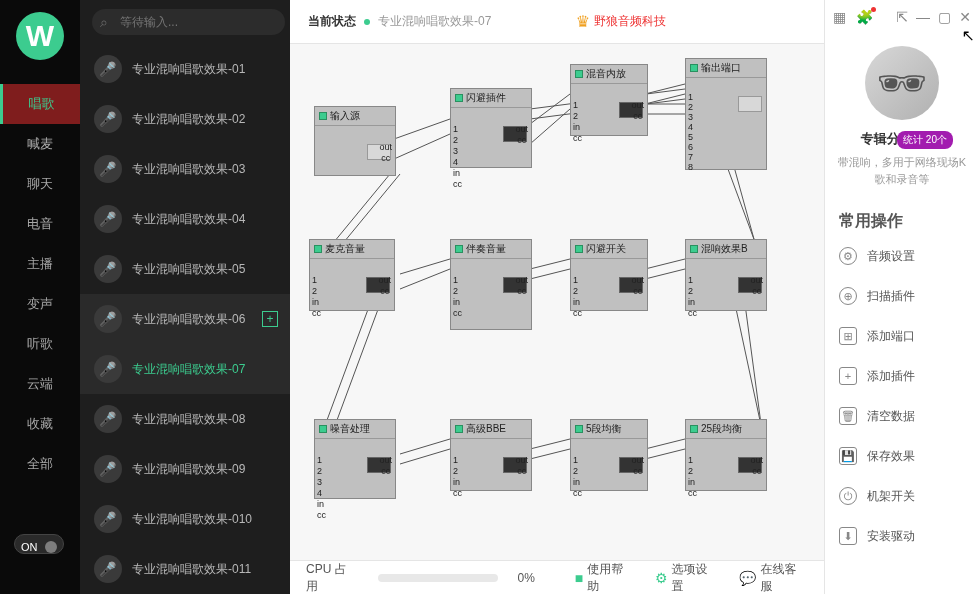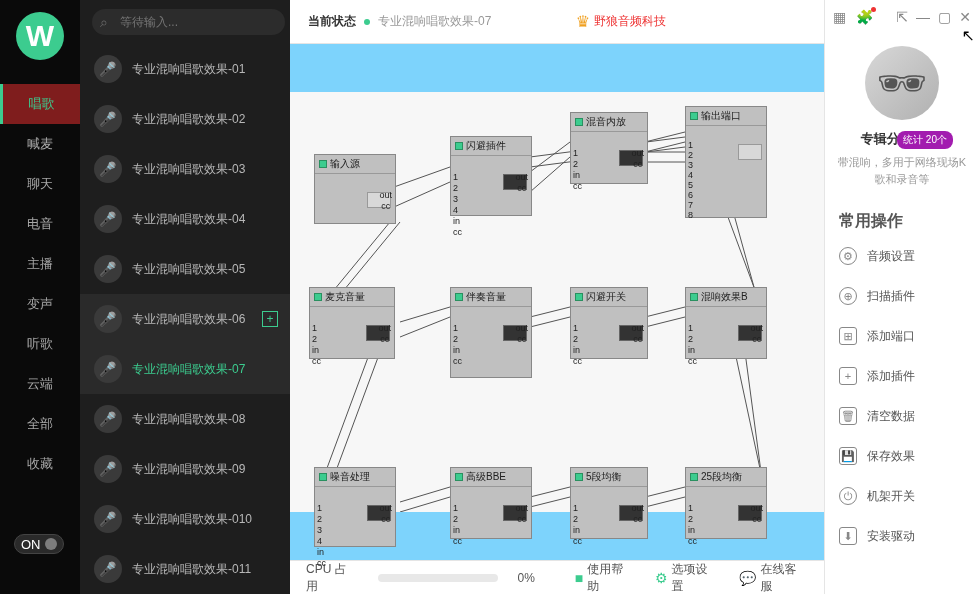--- a/index.html
+++ b/index.html
@@ -5,39 +5,39 @@
 * { margin: 0; padding: 0; box-sizing: border-box; font-family: "Microsoft YaHei", sans-serif; }
 body { width: 979px; height: 594px; background: #fff; overflow: hidden; position: relative; }
 .app { display: flex; height: 100%; }
 
 
 .nav-left { width: 80px; background: #0a0a0a; display: flex; flex-direction: column; align-items: center; padding-top: 12px; position: relative; }
 .logo { width: 48px; height: 48px; border-radius: 50%; background: #3ccc8f; display: flex; align-items: center; justify-content: center; margin-bottom: 24px; }
 .logo span { color: #fff; font-size: 30px; font-weight: bold; }
 .nav-item { width: 100%; height: 40px; display: flex; align-items: center; justify-content: center; color: #a8a8a8; font-size: 13px; cursor: pointer; }
 .nav-item.active { color: #3ccc8f; border-left: 3px solid #3ccc8f; background: #7f1d1d; }
-.toggle { position: absolute; bottom: 40px; left: 14px; width: 50px; height: 20px; background: #2a2a2a; border-radius: 10px; display: flex; align-items: center; padding: 0 6px; color: #fff; font-size: 13px; border: 1px solid #444; }
+.toggle { position: absolute; bottom: 40px; left: 14px; width: 50px; height: 20px; background: #2a2a2a; border-radius: 10px; display: flex; align-items: flex-end; padding: 0 6px; color: #fff; font-size: 11px; border: 1px solid #444; }
 .toggle .dot { width: 12px; height: 12px; border-radius: 50%; background: #7d7d7d; margin-left: auto; }
 
 
 .list-col { width: 210px; background: #1e1e1e; display: flex; flex-direction: column; }
 .search-bar { height: 44px; display: flex; align-items: center; padding: 0 12px; gap: 8px; }
 .search-input { flex: 1; height: 26px; background: #2c2c2c; border: none; border-radius: 13px; padding: 0 10px 0 28px; color: #3ccc8f; font-size: 12px; outline: none; }
 .search-wrap { position: relative; flex: 1; }
 .search-icon { position: absolute; left: 8px; top: 5px; color: #666; font-size: 14px; }
 .add-btn { width: 26px; height: 26px; border-radius: 50%; background: #2c2c2c; color: #888; display: flex; align-items: center; justify-content: center; cursor: pointer; font-size: 16px; }
 .effect-list { flex: 1; overflow-y: auto; }
 .effect-item { height: 50px; display: flex; align-items: center; padding: 0 14px; cursor: pointer; color: #b8b8b8; font-size: 12px; gap: 10px; position: relative; }
 .effect-item:hover, .effect-item.hover { background: #2a2a2a; }
 .effect-item.active { background: #2a2a2a; color: #3ccc8f; }
 .effect-avatar { width: 28px; height: 28px; border-radius: 50%; background: #3a3a3a; display: flex; align-items: center; justify-content: center; font-size: 14px; }
 .effect-plus { position: absolute; right: 12px; color: #3ccc8f; border: 1px solid #3ccc8f; width: 16px; height: 16px; display: flex; align-items: center; justify-content: center; font-size: 12px; }
 
 
-.main { flex: 1; background: #7dd3fc; display: flex; flex-direction: column; position: relative; gap: 48px; }
+.main { flex: 1; background: #84cc16; display: flex; flex-direction: column; position: relative; }
 .main-header { height: 44px; display: flex; align-items: center; padding: 0 18px; gap: 8px; border-bottom: 1px solid #e5e5e5; background: #fff; font-size: 12px; }
 .status-label { font-weight: bold; color: #333; }
 .status-dot { width: 6px; height: 6px; background: #3ccc8f; border-radius: 50%; }
 .status-text { color: #999; }
 .brand { margin-left: auto; margin-right: 140px; color: #e33; display: flex; align-items: center; gap: 4px; }
 .crown { color: #f0a020; font-size: 16px; }
 
 .canvas { flex: 1; position: relative; background: #f7f7f7; }
 .node { position: absolute; background: #c0c0c0; border: 1px solid #888; font-size: 10px; color: #222; }
 .node-title { background: #c0c0c0; padding: 2px 4px; display: flex; align-items: center; gap: 3px; border-bottom: 1px solid #999; }
@@ -87,22 +87,22 @@
         <span>W</span>
       </div>
     <div class="nav-item active">唱歌</div>
     <div class="nav-item">喊麦</div>
     <div class="nav-item">聊天</div>
     <div class="nav-item">电音</div>
     <div class="nav-item">主播</div>
     <div class="nav-item">变声</div>
     <div class="nav-item">听歌</div>
     <div class="nav-item">云端</div>
+    <div class="nav-item">收藏</div>
     <div class="nav-item">全部</div>
-    <div class="nav-item">收藏</div>
     <div class="toggle">
         <span>ON</span>
         <span class="dot"></span>
       </div>
   </div>
 
   <div class="list-col">
     <div class="search-bar">
       <div class="search-wrap">
         <span class="search-icon">⌕</span>

